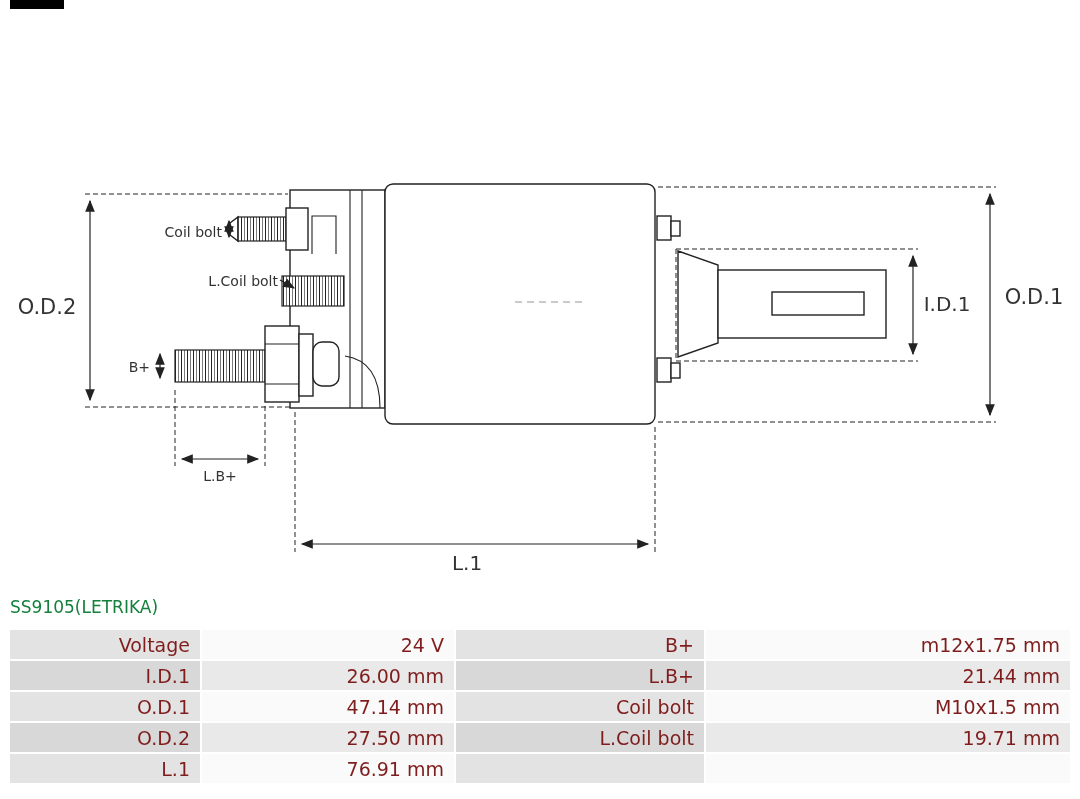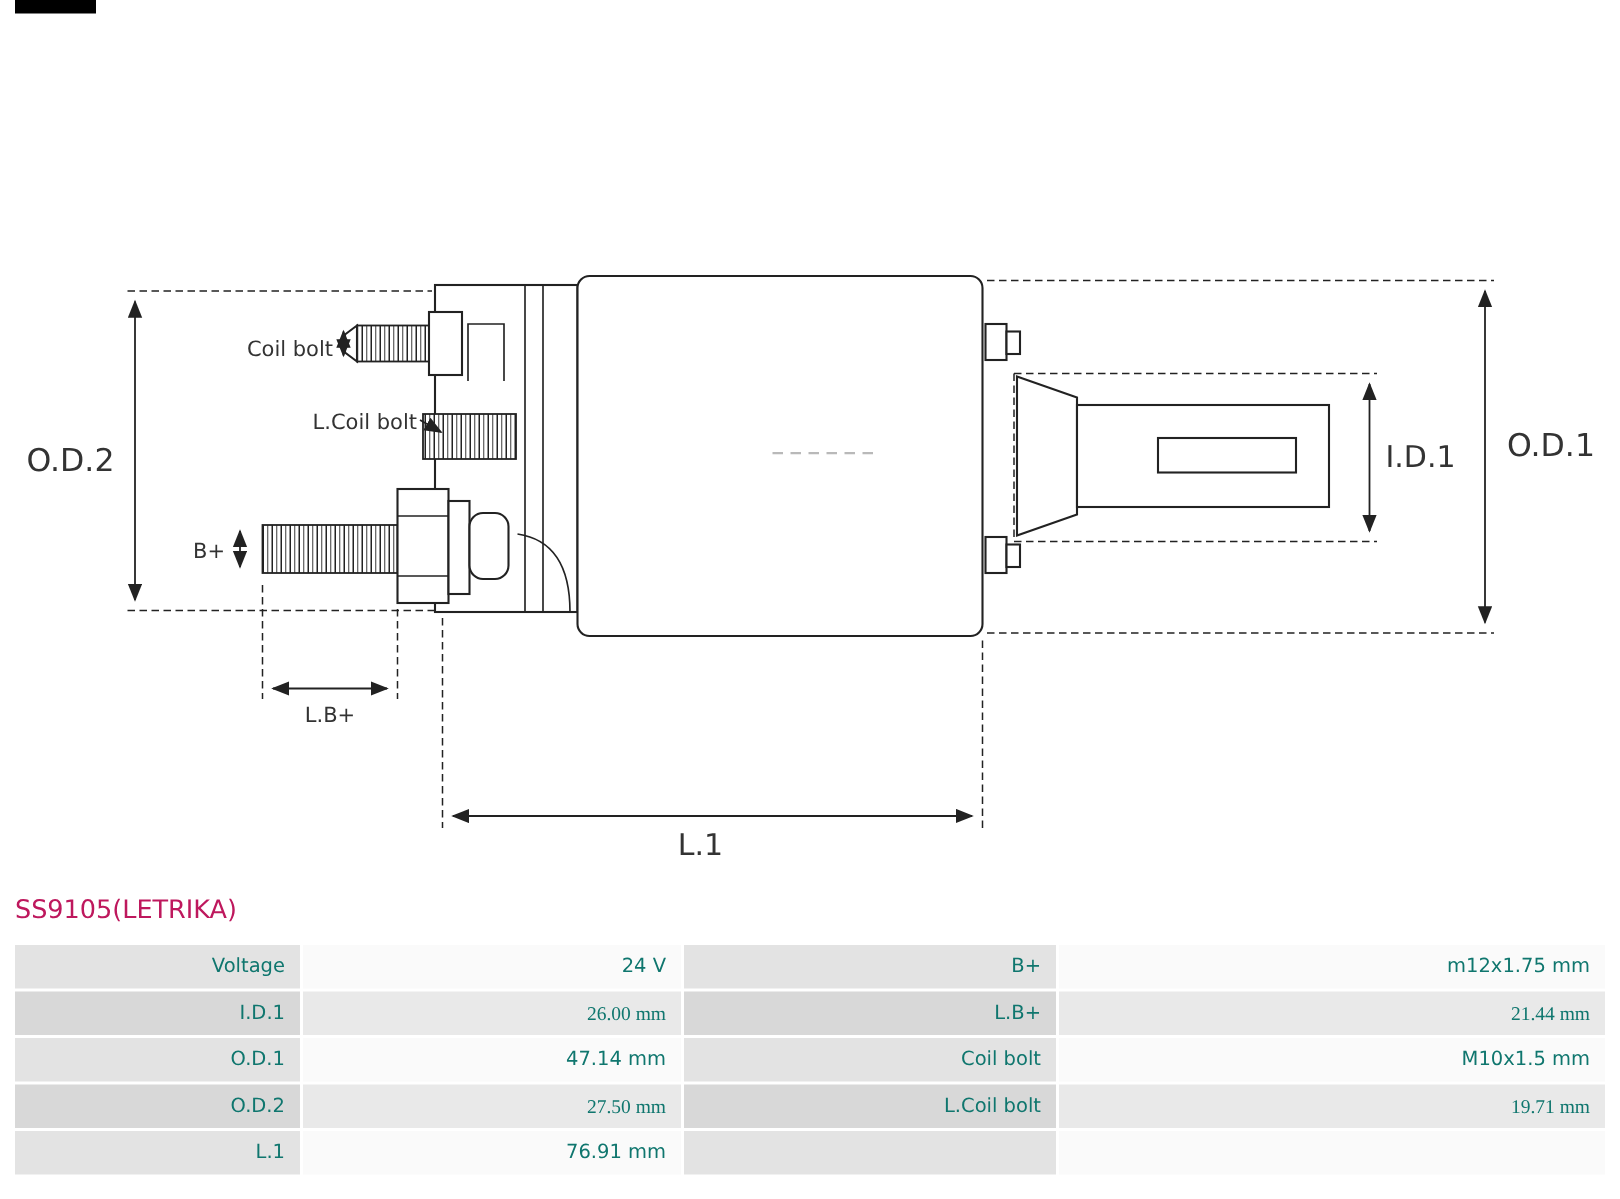--- a/index.html
+++ b/index.html
@@ -14,28 +14,28 @@
   .part{fill:#ffffff;stroke:#222;stroke-width:1.4;}
   .thin{fill:none;stroke:#222;stroke-width:1.1;}
   .thread{fill:url(#thr);stroke:#222;stroke-width:1.2;}
   .dash{fill:none;stroke:#222;stroke-width:1;stroke-dasharray:5 3;}
   .dim{stroke:#222;stroke-width:1.2;fill:none;}
   .center{stroke:#b9b9b9;stroke-width:1.5;stroke-dasharray:7 5;}
   .lblL{font-size:21px;fill:#333;}
   .lblM{font-size:20px;fill:#333;}
   .lblS{font-size:14px;fill:#333;}
 
-  #title{position:absolute;left:10px;top:597px;font-size:17px;font-weight:400;color:#be185d;}
+  #title{position:absolute;left:10px;top:597px;font-size:17px;font-weight:400;color:#15803d;}
 
-  table.spec{position:absolute;left:8px;top:628px;width:1064px;border-collapse:separate;border-spacing:2px;table-layout:fixed;font-size:13px;color:#0f766e;}
+  table.spec{position:absolute;left:8px;top:628px;width:1064px;border-collapse:separate;border-spacing:2px;table-layout:fixed;font-size:19px;color:#7f1d1d;}
   table.spec td{height:29px;padding:0 10px;text-align:right;vertical-align:middle;overflow:hidden;white-space:nowrap;}
   tr.odd td.lab{background:#e3e3e3;}
   tr.odd td.val{background:#fafafa;margin-top:36px;}
   tr.even td.lab{background:#d8d8d8;}
-  tr.even td.val{background:#e9e9e9;font-family:Liberation Serif, serif;}
+  tr.even td.val{background:#e9e9e9;}
 </style>
 </head>
 <body>
 
 <div id="stage">
 
   <div id="logo"></div>
 
   <svg id="drawing" viewBox="0 0 1080 588" xmlns="http://www.w3.org/2000/svg">
     <defs>

